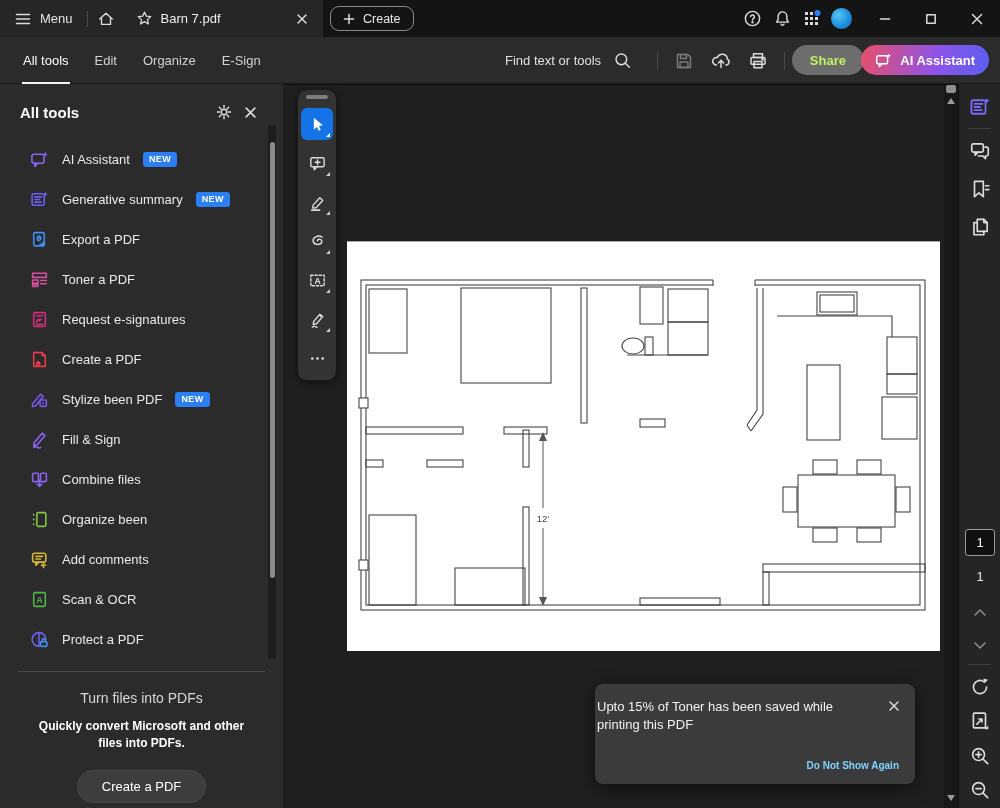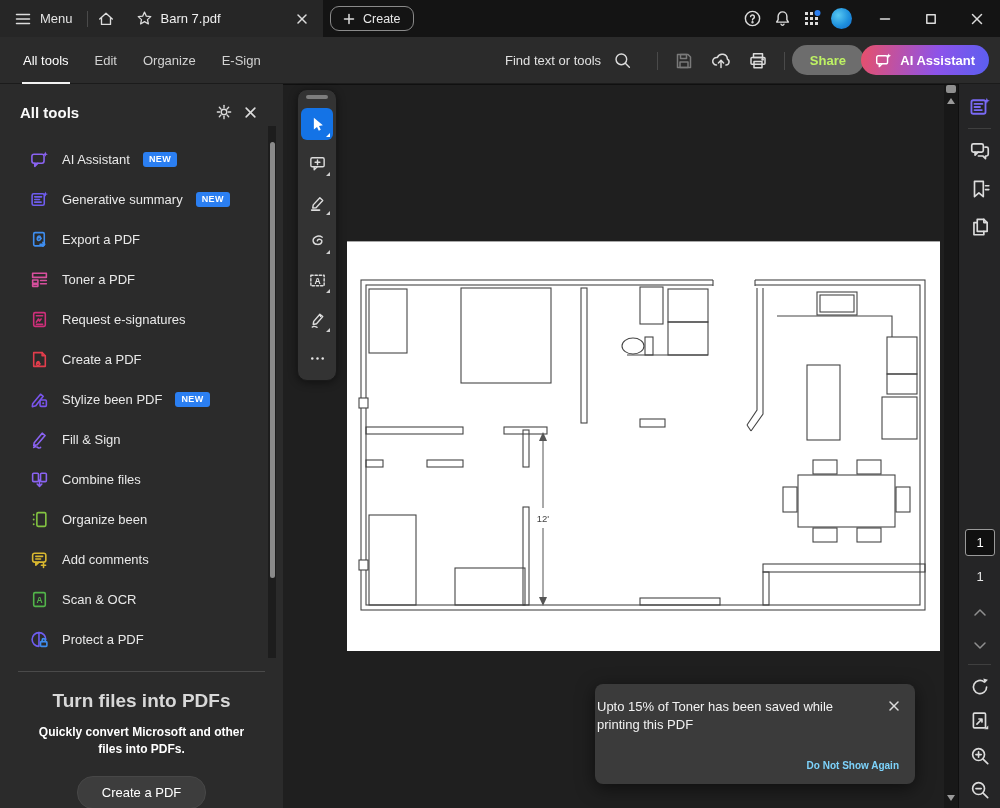--- a/index.html
+++ b/index.html
@@ -55,21 +55,21 @@
   .panel-title { font-size:15px; font-weight:bold; color:#fafafa; flex:1; }
   .phead-ic { width:26px; height:26px; display:flex; align-items:center; justify-content:center; }
   .tool-list { margin-top:6px; }
   .tool-item { height:40px; display:flex; align-items:center; padding-left:30px; gap:13px; cursor:pointer; }
   .ticon svg { stroke:currentColor; fill:none; stroke-width:1.5; stroke-linecap:round; stroke-linejoin:round; }
   .tlabel { font-size:13px; color:#e9e9e9; }
   .badge { font-size:9px; font-weight:bold; color:#fff; border-radius:3px; padding:2.5px 6px; letter-spacing:.4px; }
   .badge:empty { display:none; }
   .panel-div { border-top:1px solid #4a4a4a; margin:12px 18px 0 18px; }
   .promo { text-align:center; padding:18px 24px 0 24px; }
-  .promo-title { font-size:19px; font-weight:bold; color:#d8d8d8; }
+  .promo-title { font-size:14px; font-weight:normal; color:#d8d8d8; }
   .promo-body { font-size:12px; font-weight:bold; color:#fff; margin:12px auto 0; width:232px; line-height:1.45;text-align:center; }
   .promo-btn { display:inline-block; margin-top:17px; background:#3d3d3d; border:1px solid #474747;
     border-radius:16px; padding:8px 24px; font-size:13px; color:#fff; }
   .pscroll-track { position:absolute; left:268px; top:42px; width:8px; height:532px; background:#1d1d1d; }
   .pscroll-thumb { position:absolute; left:270px; top:58px; width:5px; height:436px; background:#8a8a8a; border-radius:3px; }
 
   
   .canvas { position:relative; flex:1; height:724px; background:#1f1f1f; border-top:1px solid #101010; }
 
   .qtools { position:absolute; left:14px; top:4px; width:40px; background:#333333; border:1px solid #191919;

